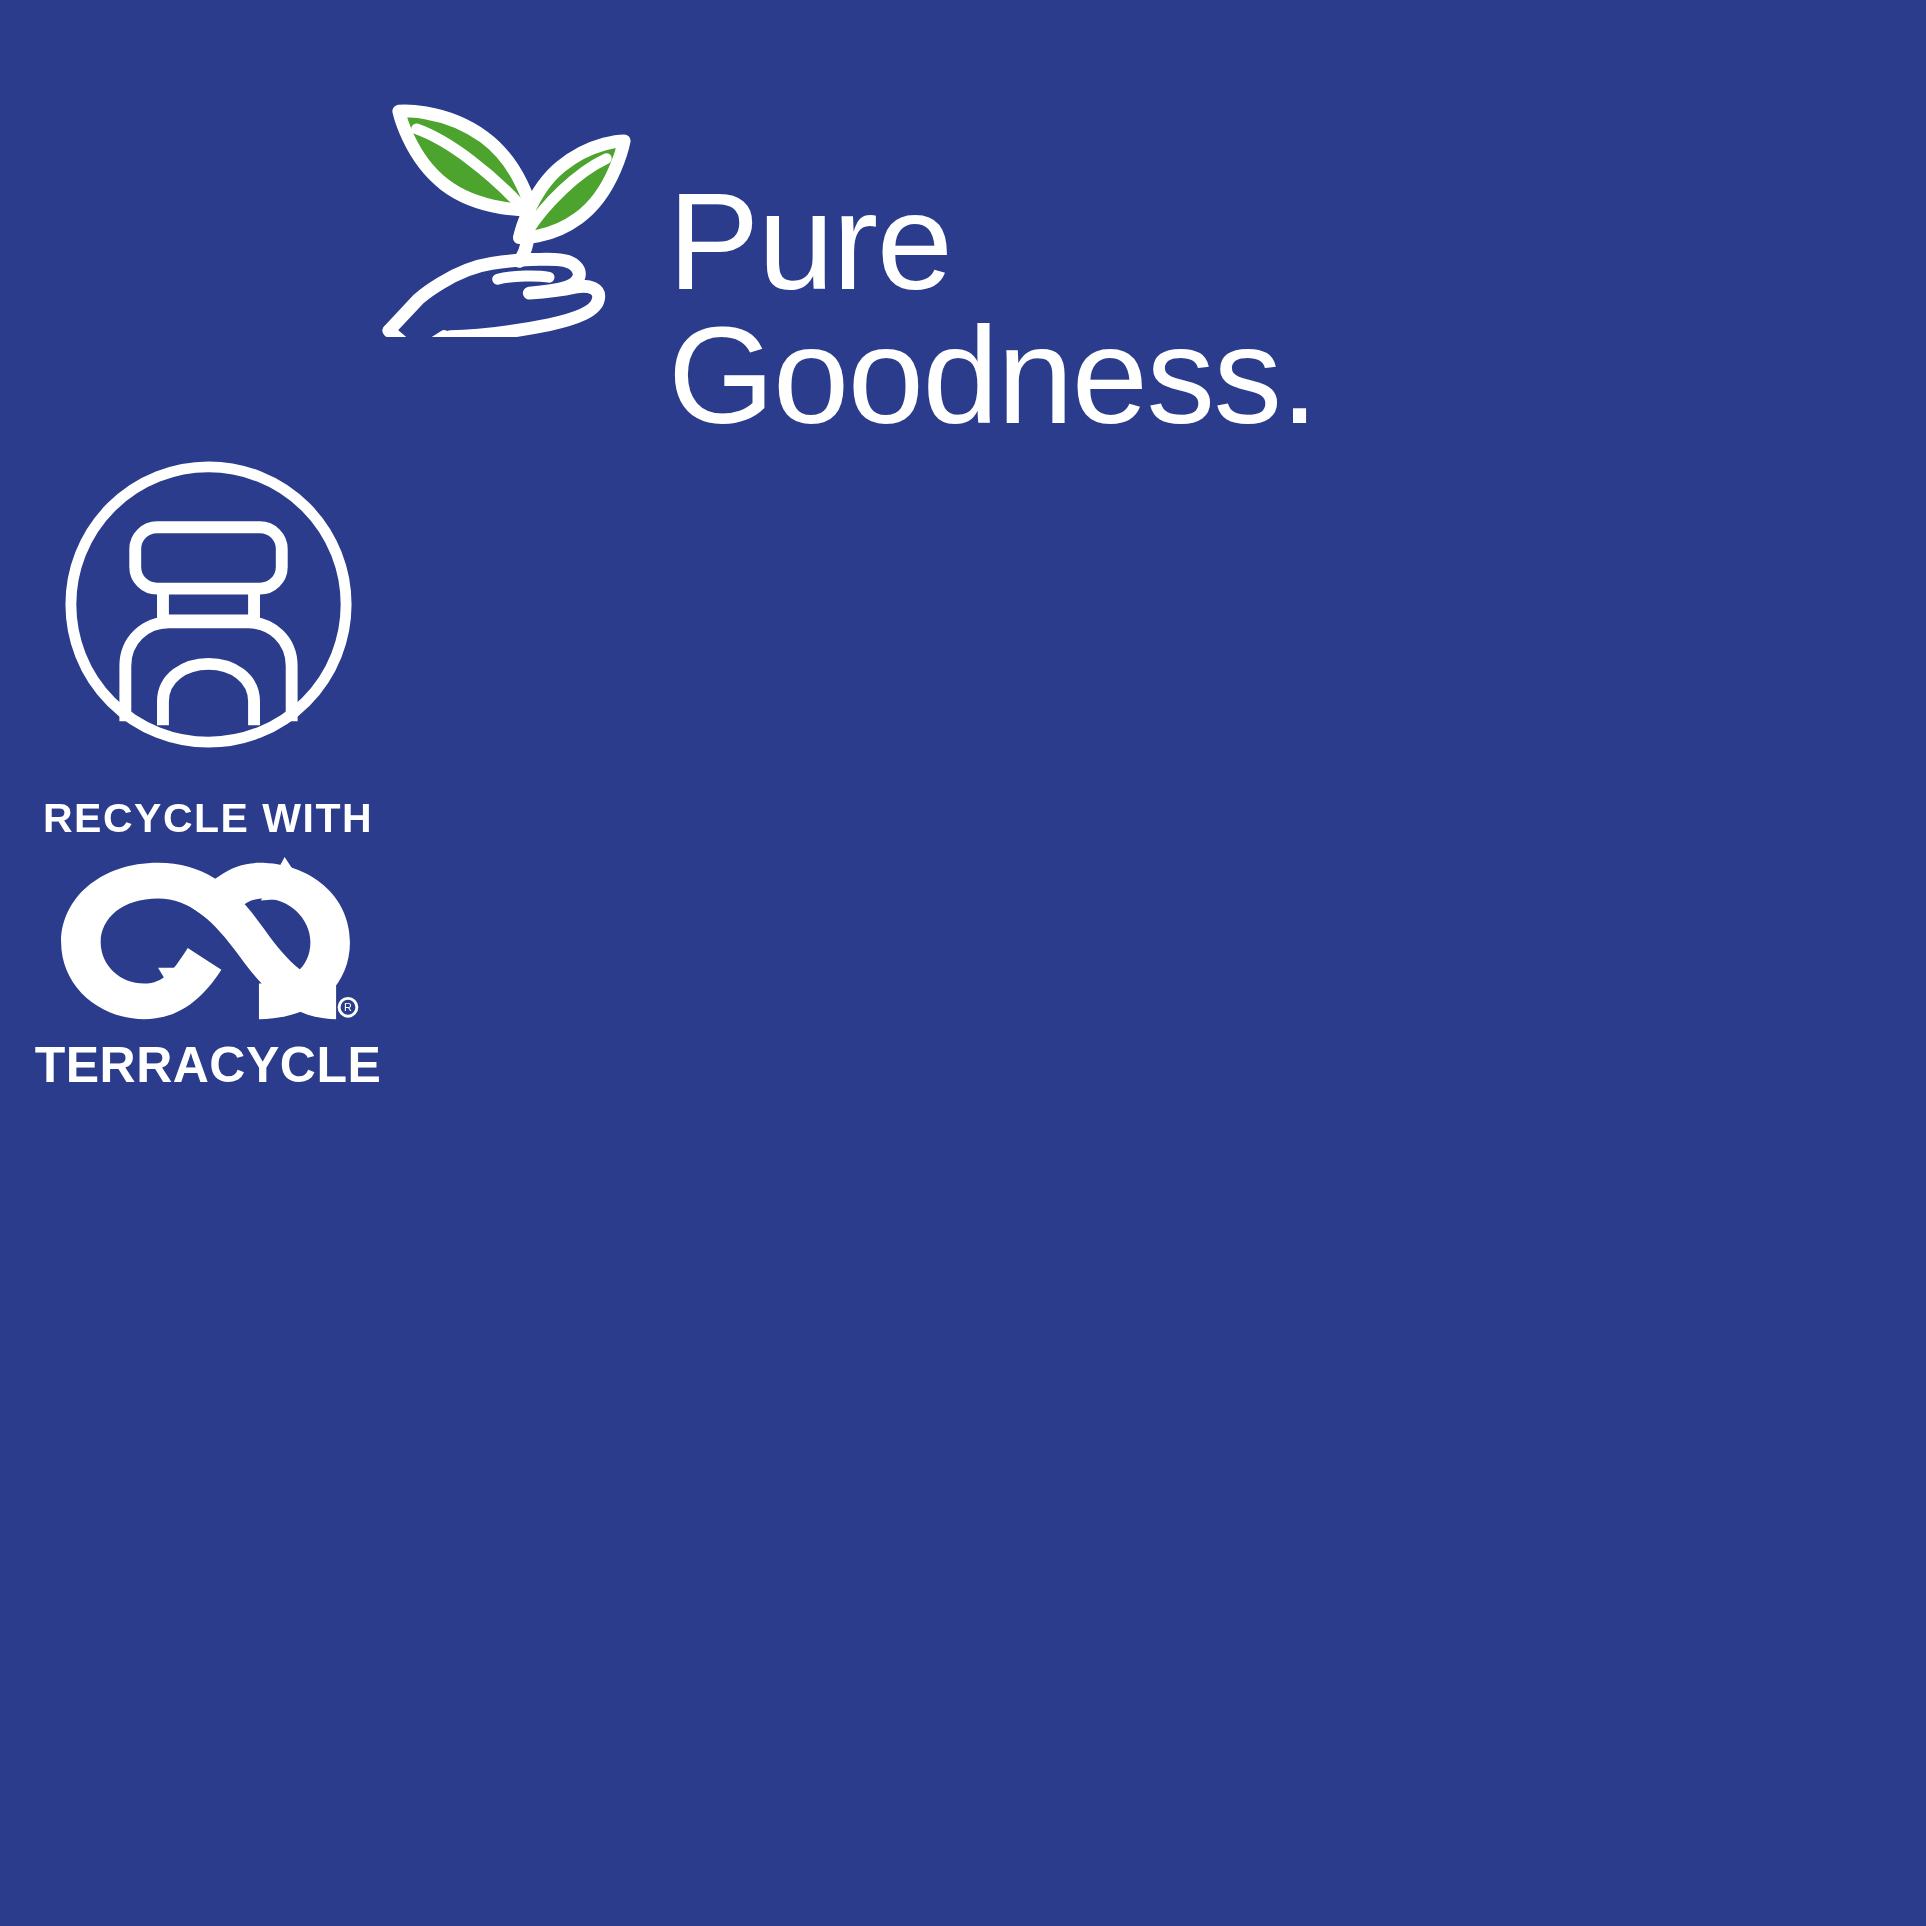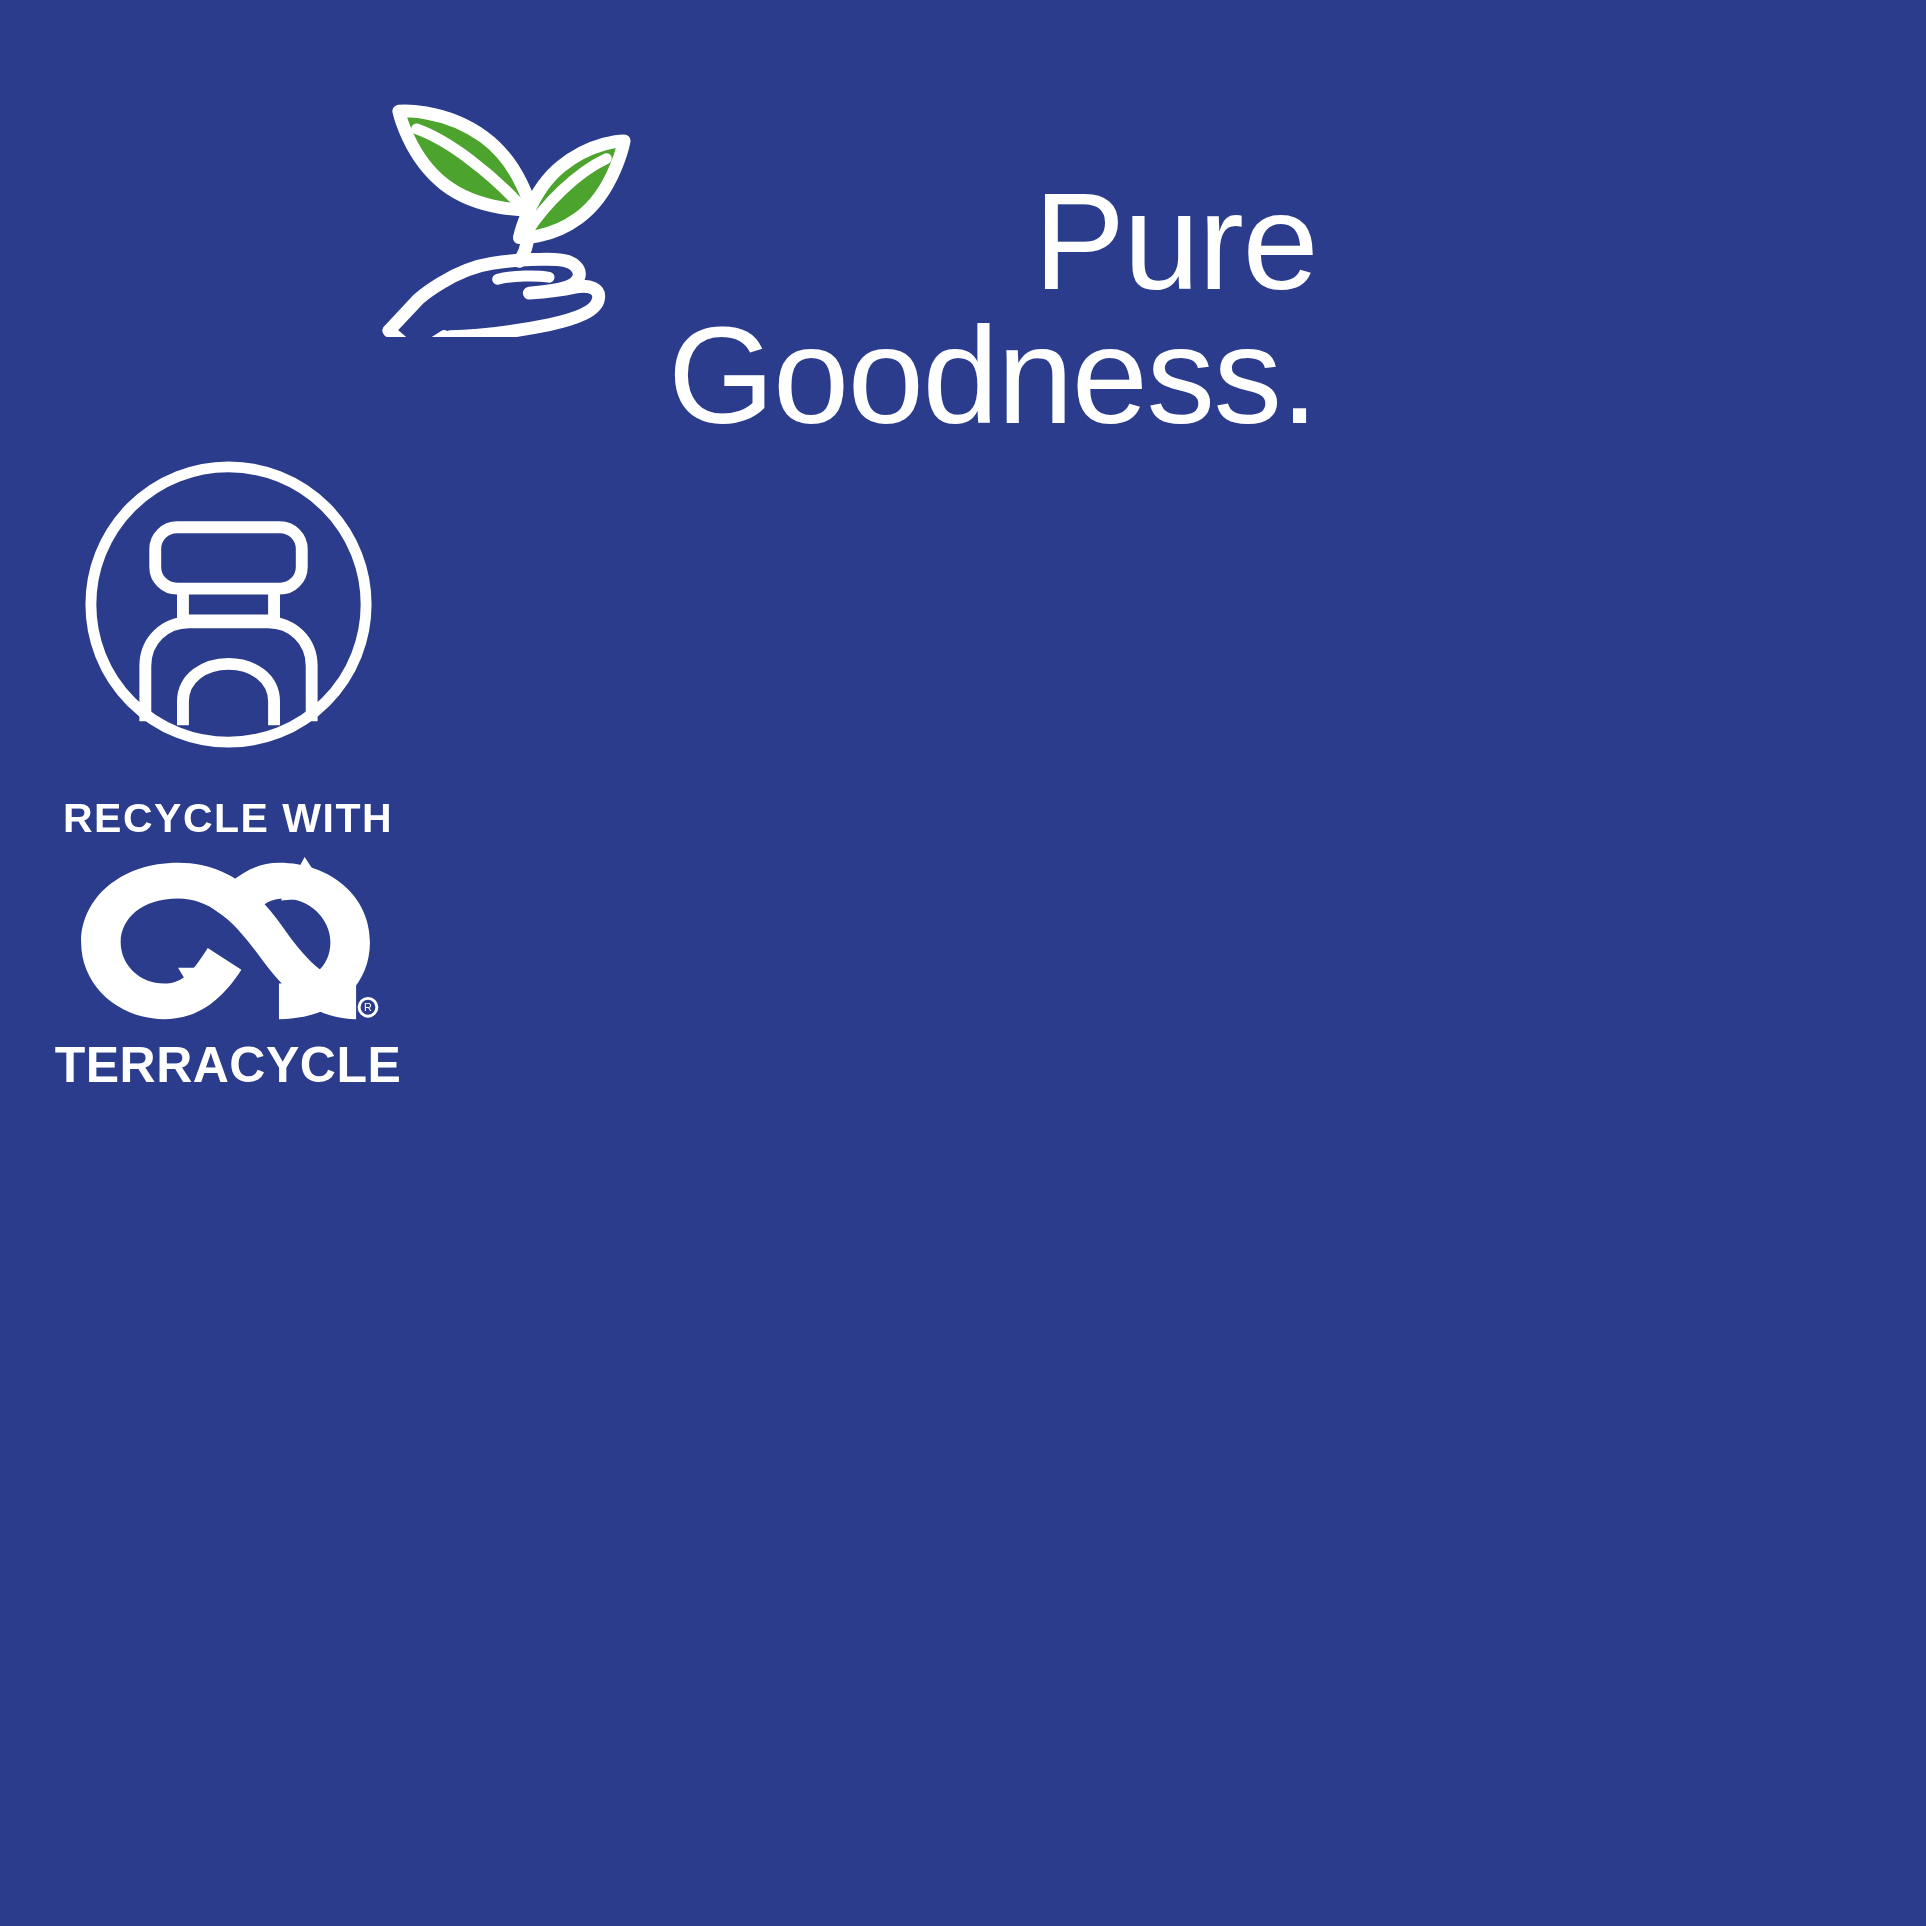--- a/index.html
+++ b/index.html
@@ -13,21 +13,20 @@
     font-family: "Liberation Sans", sans-serif;
     overflow: hidden;
   }
 
   .page {
     position: relative;
     width: 1927px;
     height: 1349px;
     background: #2a3c8b;
     box-sizing: border-box;
-    text-align: right;
   }
 
   
   .header {
     position: absolute;
     left: 381px;
     top: 79px;
     display: flex;
     flex-direction: row;
     align-items: flex-start;
@@ -62,21 +61,20 @@
     align-items: flex-start;
     width: 100%;
   }
   .row-icon-cell {
     width: 416px;
     flex: 0 0 416px;
     display: flex;
     justify-content: center;
     align-items: flex-start;
     padding-top: 6px;
-    padding-left: 20px;
   }
   .row-text {
     flex: 1 1 auto;
     color: #ffffff;
     font-size: 61px;
     line-height: 1.30;
     letter-spacing: -0.6px;
     padding-right: 40px;
   }
   .row-text b {

